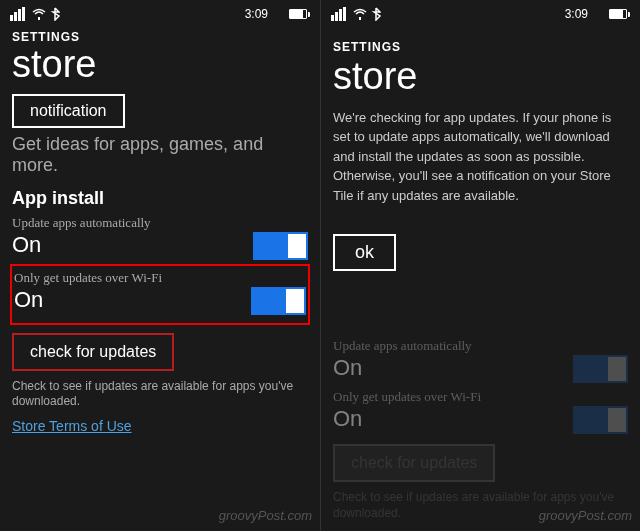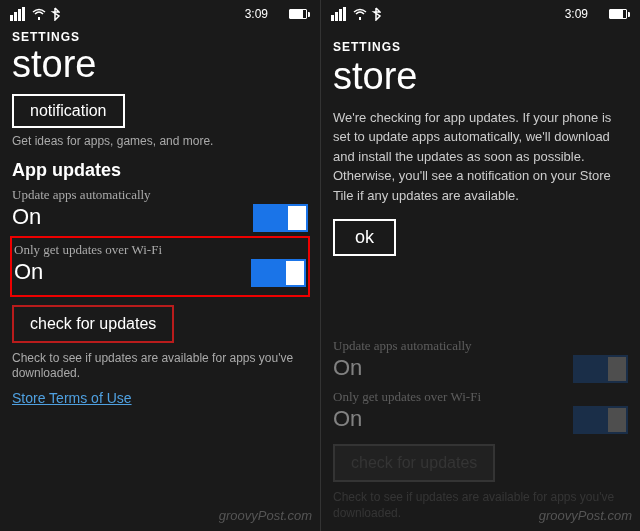--- a/index.html
+++ b/index.html
@@ -110,21 +110,21 @@
       color: #fff;
       padding: 6px 16px;
       font-size: 16px;
       font-weight: 400;
       cursor: pointer;
       display: inline-block;
       margin-bottom: 6px;
     }
 
     .suggestions-desc {
-      font-size: 12px;
+      font-size: 18px;
       color: #aaa;
       margin-bottom: 12px;
     }
 
     
     .section-title {
       font-size: 18px;
       font-weight: 600;
       color: #fff;
       margin-bottom: 6px;
@@ -267,21 +267,21 @@
       font-weight: 200;
       color: #fff;
       line-height: 1.1;
       margin-bottom: 10px;
     }
 
     .dialog-message {
       font-size: 13px;
       color: #ccc;
       line-height: 1.5;
-      margin-bottom: 14px;
+      margin-bottom: 29px;
     }
 
     .dialog-ok-btn {
       border: 2px solid #fff;
       background: transparent;
       color: #fff;
       padding: 6px 20px;
       font-size: 18px;
       font-weight: 300;
       cursor: pointer;
@@ -344,21 +344,21 @@
 
   <div class="settings-header">
     <div class="settings-label">SETTINGS</div>
     <div class="settings-title">store</div>
   </div>
 
   <div class="content">
     <button class="suggestions-btn">notification</button>
     <div class="suggestions-desc">Get ideas for apps, games, and more.</div>
 
-    <div class="section-title">App updates</div>
+    <div class="section-title">App install</div>
 
     
     <div class="toggle-row">
       <div class="toggle-label">Update apps automatically</div>
       <div class="toggle-value-row">
         <span class="toggle-value">On</span>
         <div class="toggle-switch">
           <div class="track">
             <div class="thumb"></div>
           </div>

